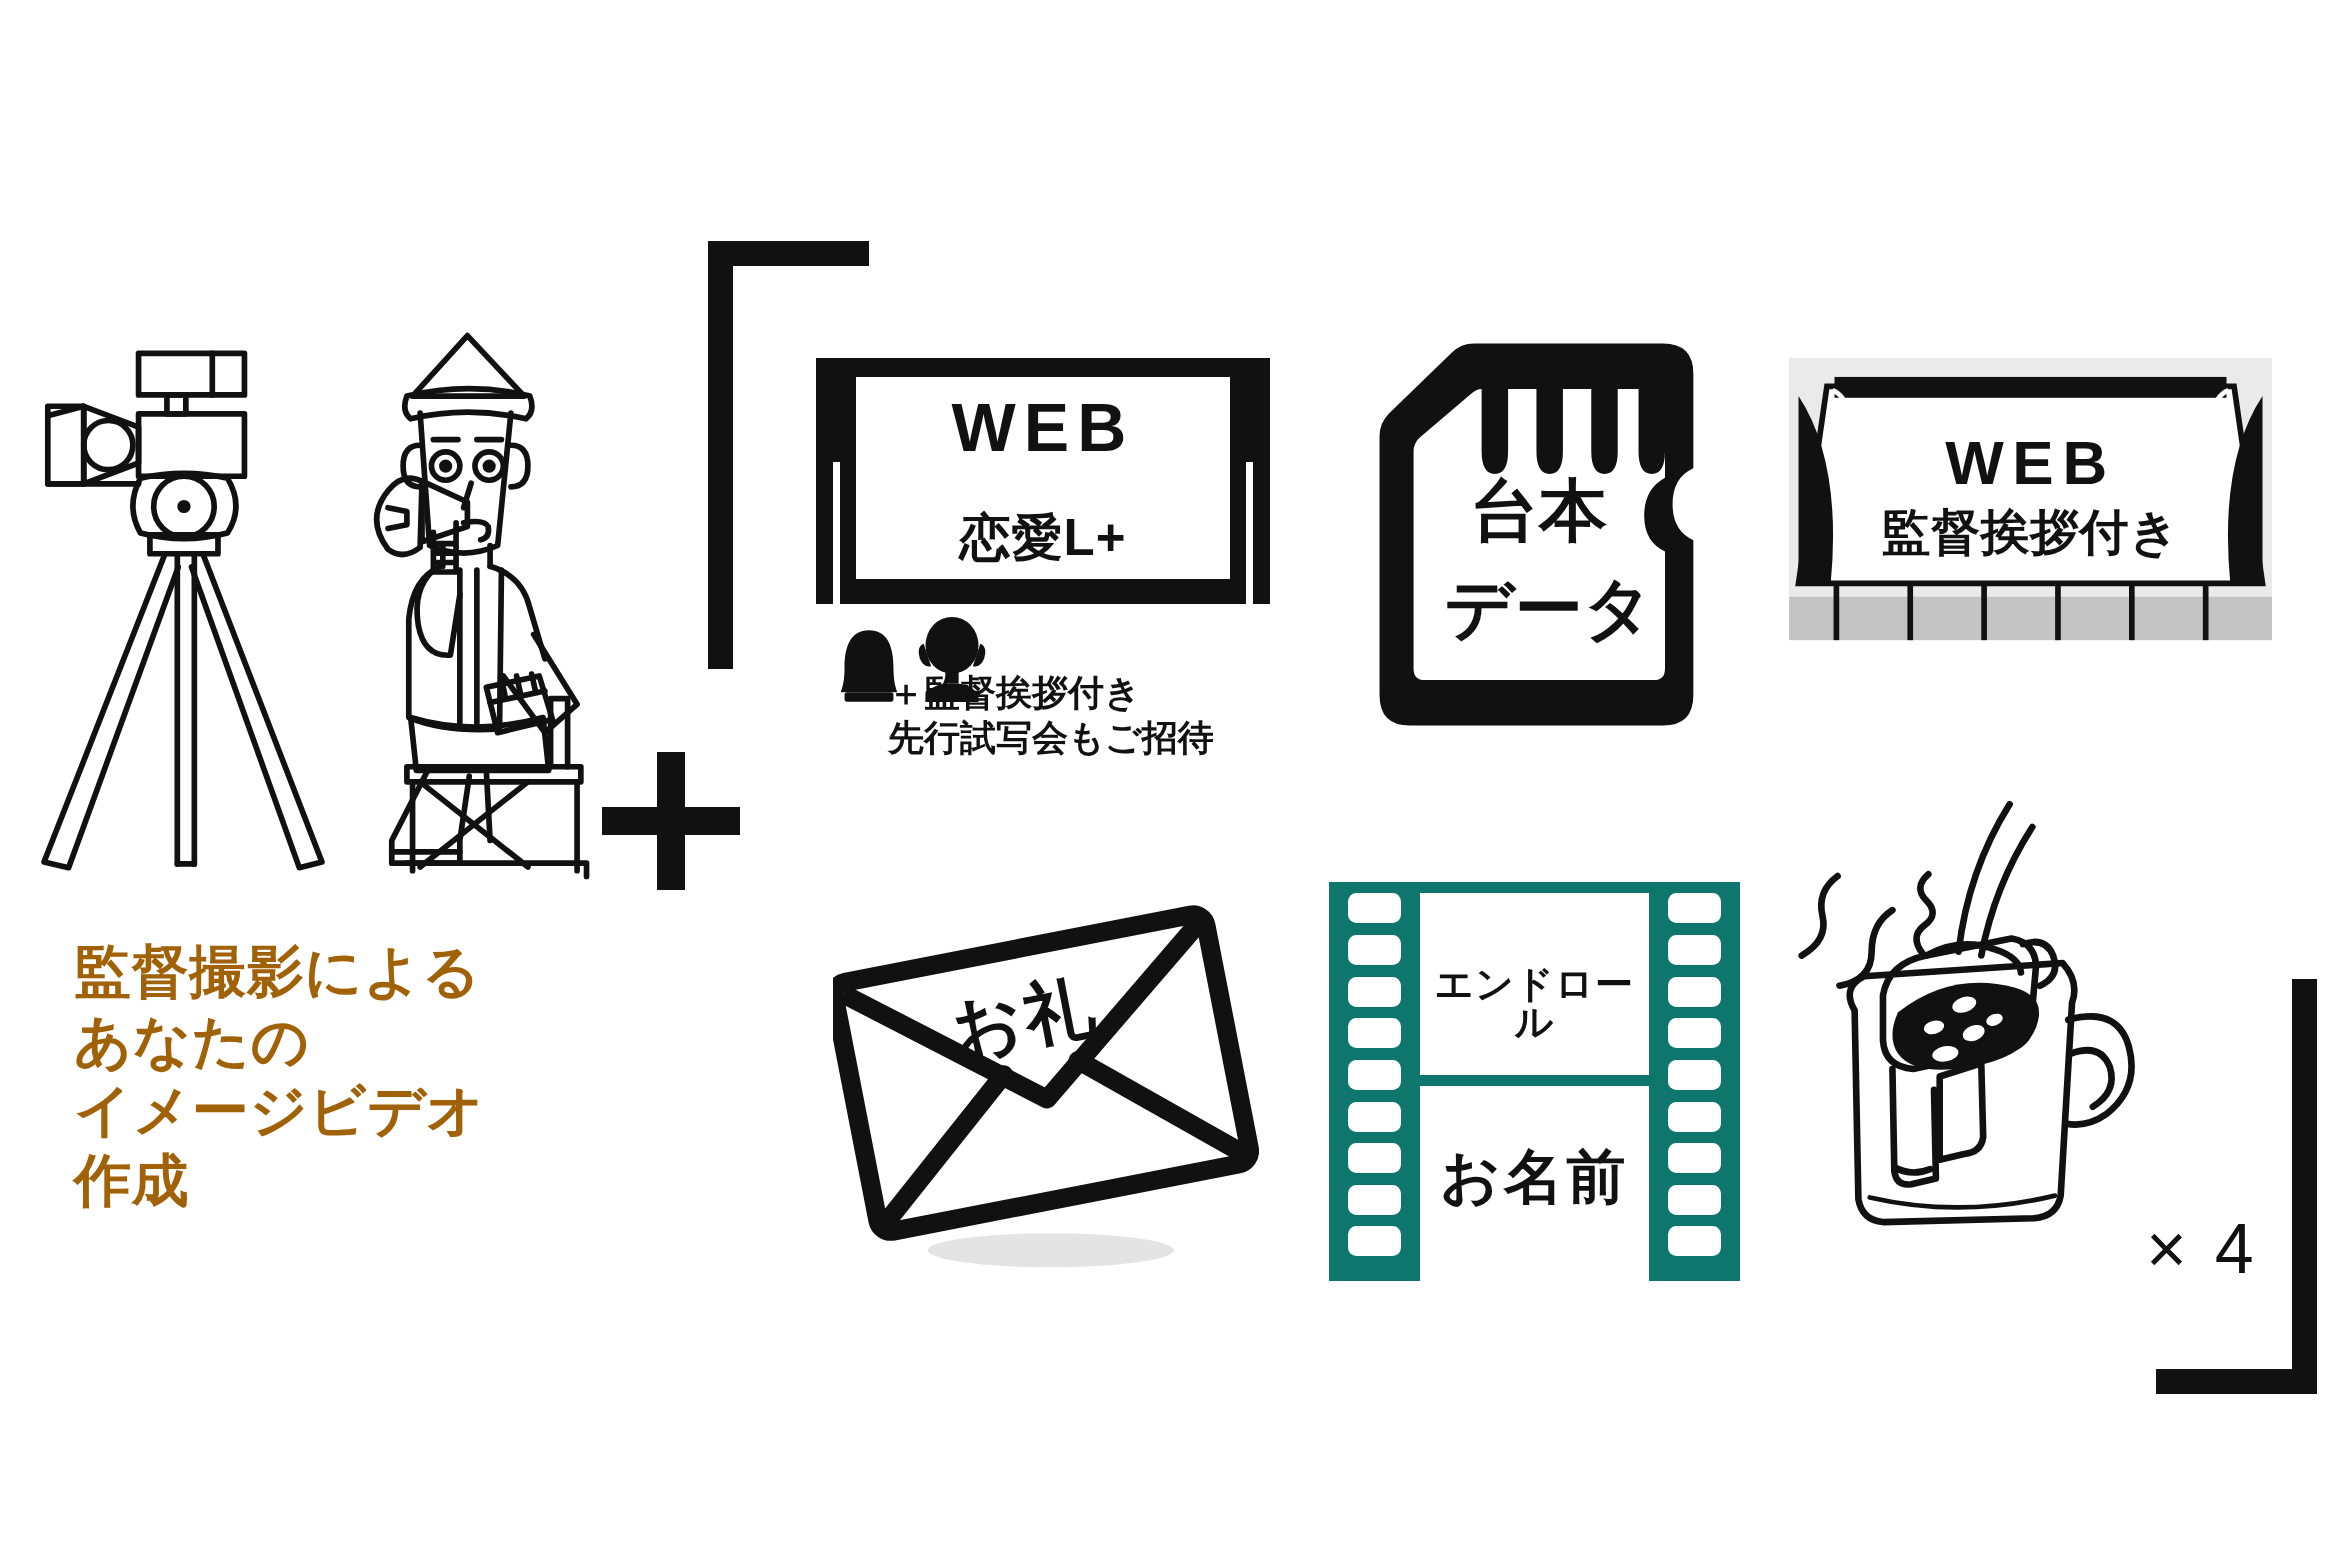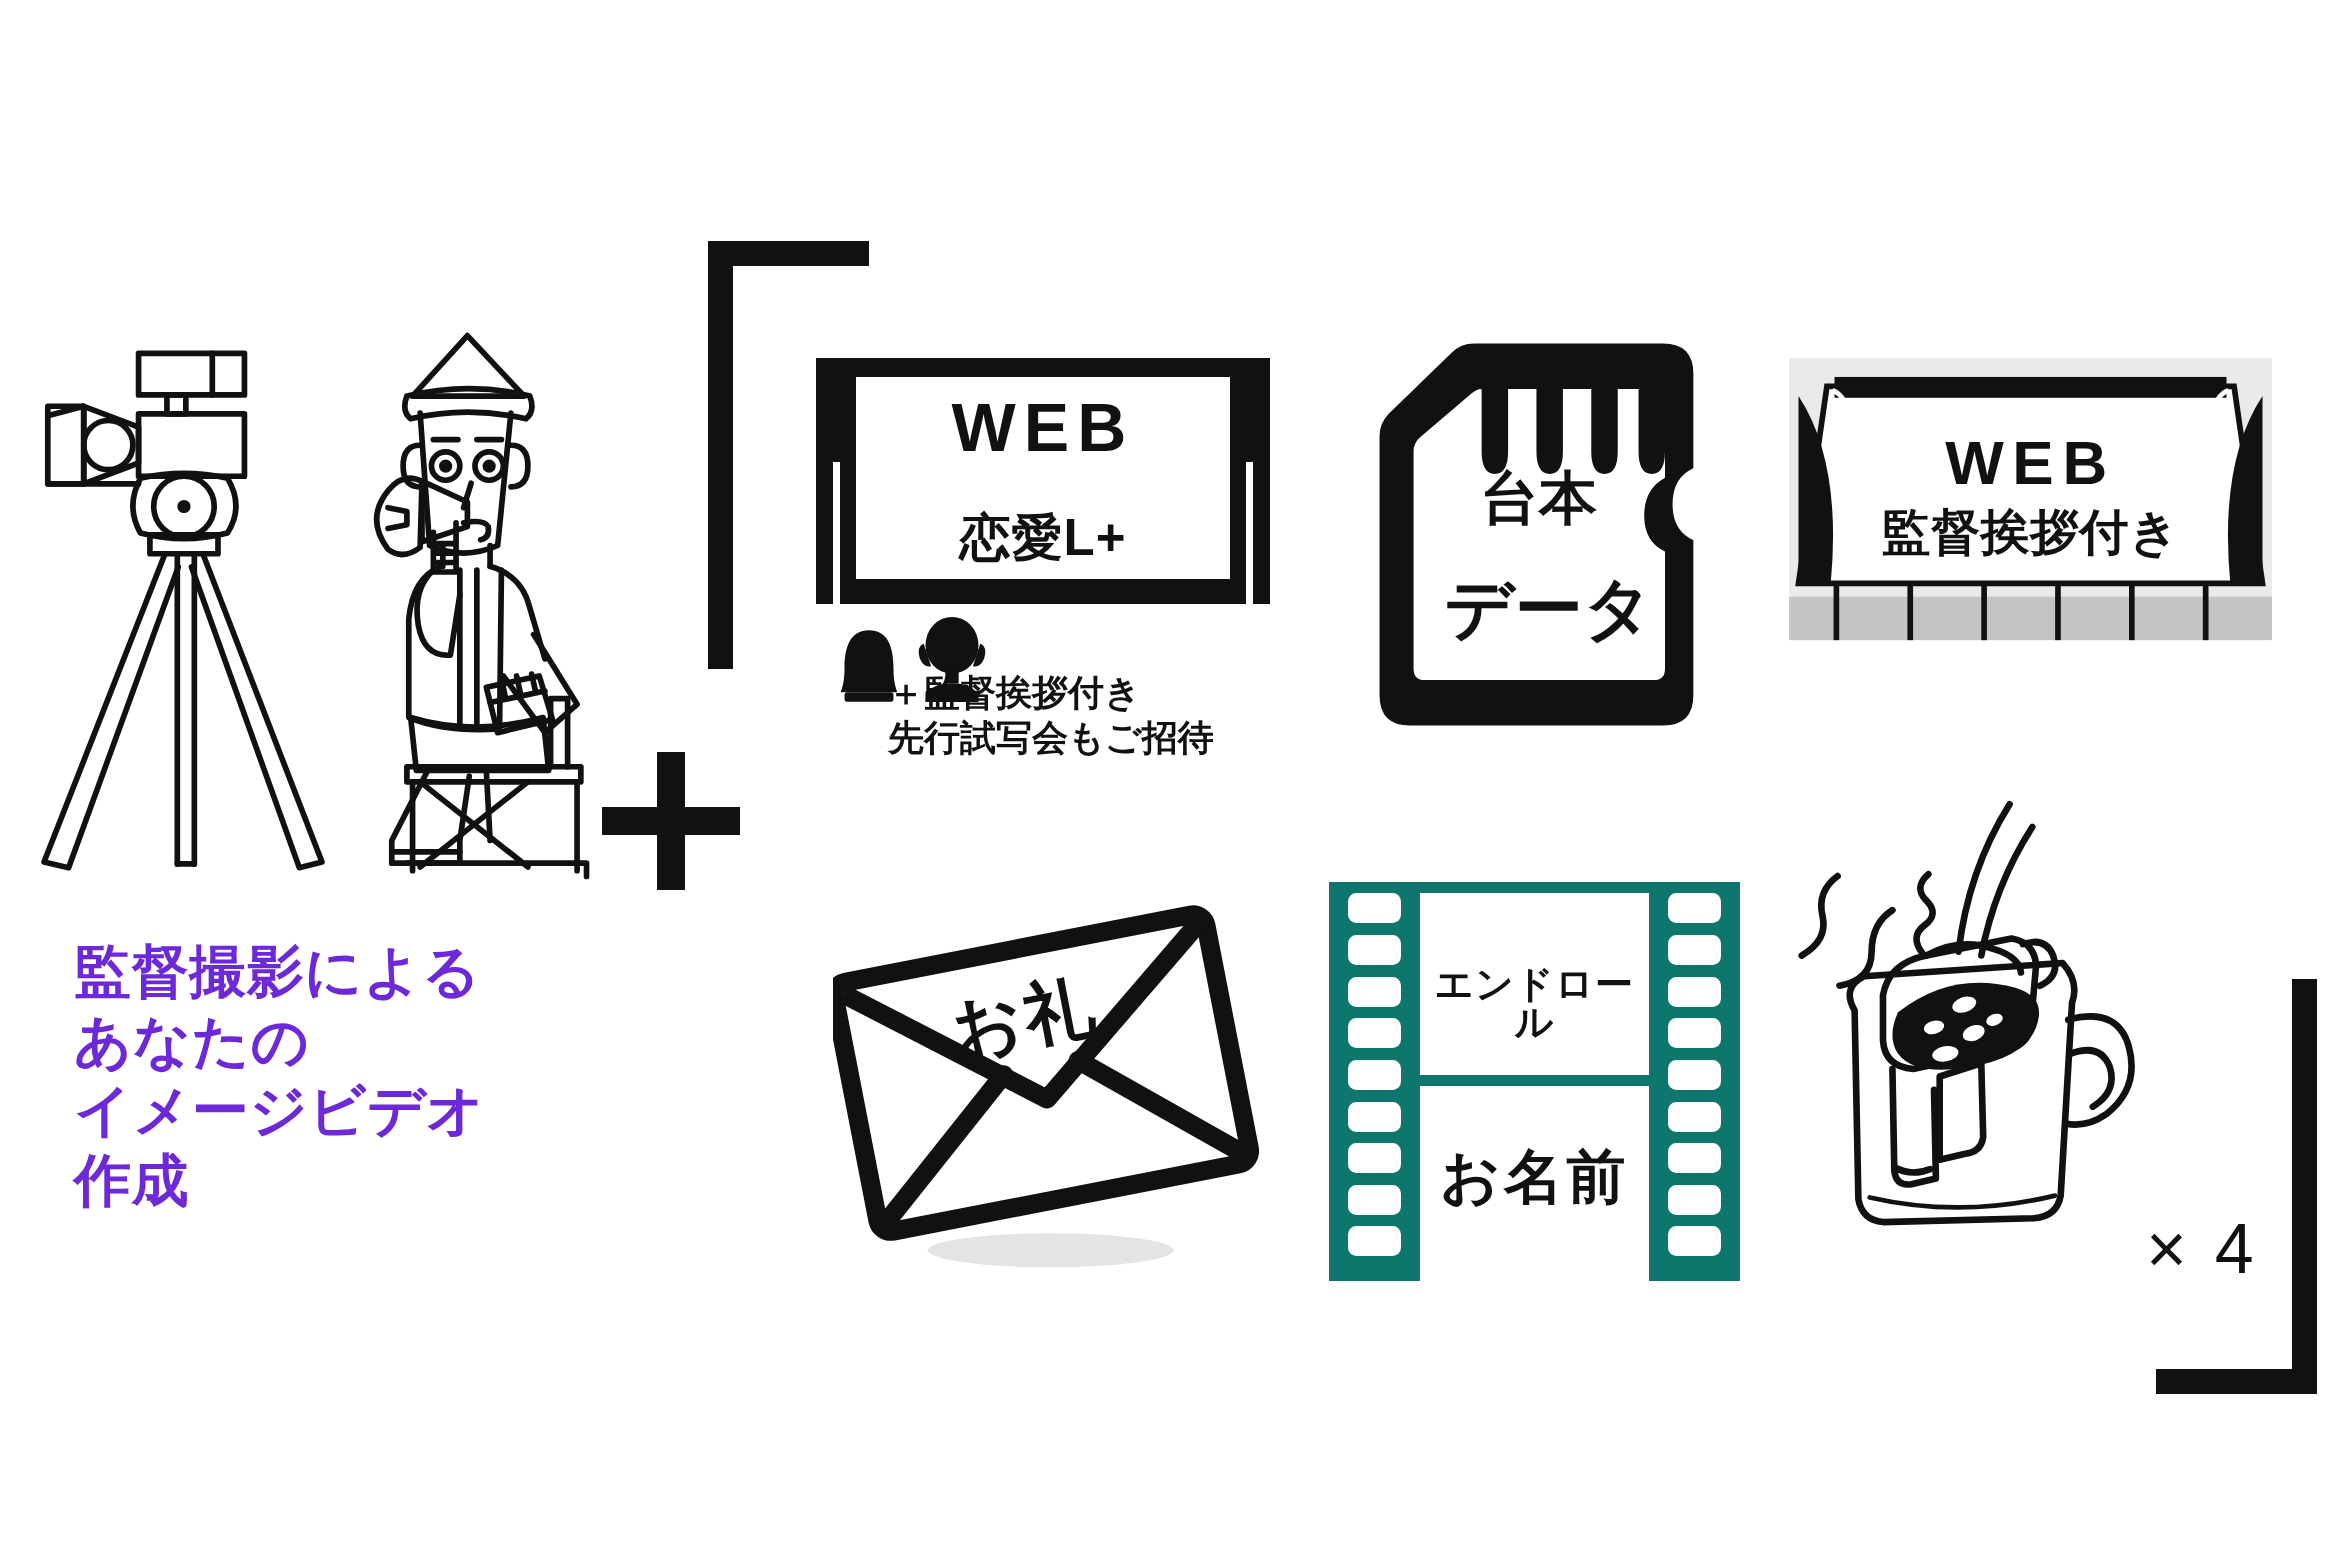--- a/index.html
+++ b/index.html
@@ -17,21 +17,21 @@
   
   .plus{position:absolute;}
   .plus i{position:absolute;background:#111111;display:block;}
 
   
   .caption{
     position:absolute;
     font-weight:bold;
     line-height:1.22;
     letter-spacing:0.01em;
-    color:#6d28d9;
+    color:#a16207;
     white-space:pre-line;
   }
 
   
   .webscreen{position:absolute;}
   .webscreen .frame{
     position:absolute;inset:0;background:#111111;
   }
   .webscreen .inner{
     position:absolute;background:#ffffff;border:4.7px solid #111111;
@@ -250,21 +250,21 @@
                Q312 364 300 364 L58 364 Q46 364 46 352
                L46 122 Q46 114 52 108 L106 62 Q112 56 118 56 Z" fill="#ffffff"></path>
 
       <g fill="#111111">
         <path d="M118 56 L146 56 L146 122 Q146 146 132 146 Q118 146 118 122 Z"></path>
         <path d="M176 56 L204 56 L204 122 Q204 146 190 146 Q176 146 176 122 Z"></path>
         <path d="M234 56 L262 56 L262 122 Q262 146 248 146 Q234 146 234 122 Z"></path>
         <path d="M284 56 L312 56 L312 122 Q312 146 298 146 Q284 146 284 122 Z"></path>
       </g>
     </svg>
-    <div class="sd-txt" style="left:47px;top:132px;width:244px;font-size:58px;">台本</div>
+    <div class="sd-txt" style="left:47px;top:140px;width:244px;font-size:68px;">台本</div>
     <div class="sd-txt" style="left:52px;top:238px;width:254px;font-size:68px;">データ</div>
   </div>
 
   <div class="cinema" style="left:1789px;top:358px;width:483px;height:303px;">
     <svg viewBox="0 0 510 320" width="483" height="303">
 
       <rect x="0" y="0" width="510" height="252" fill="#eaeaea"></rect>
 
       <path d="M40 30 L470 30 L500 238 L10 238 Z" fill="#ffffff" stroke="#111111" stroke-width="6"></path>
 

